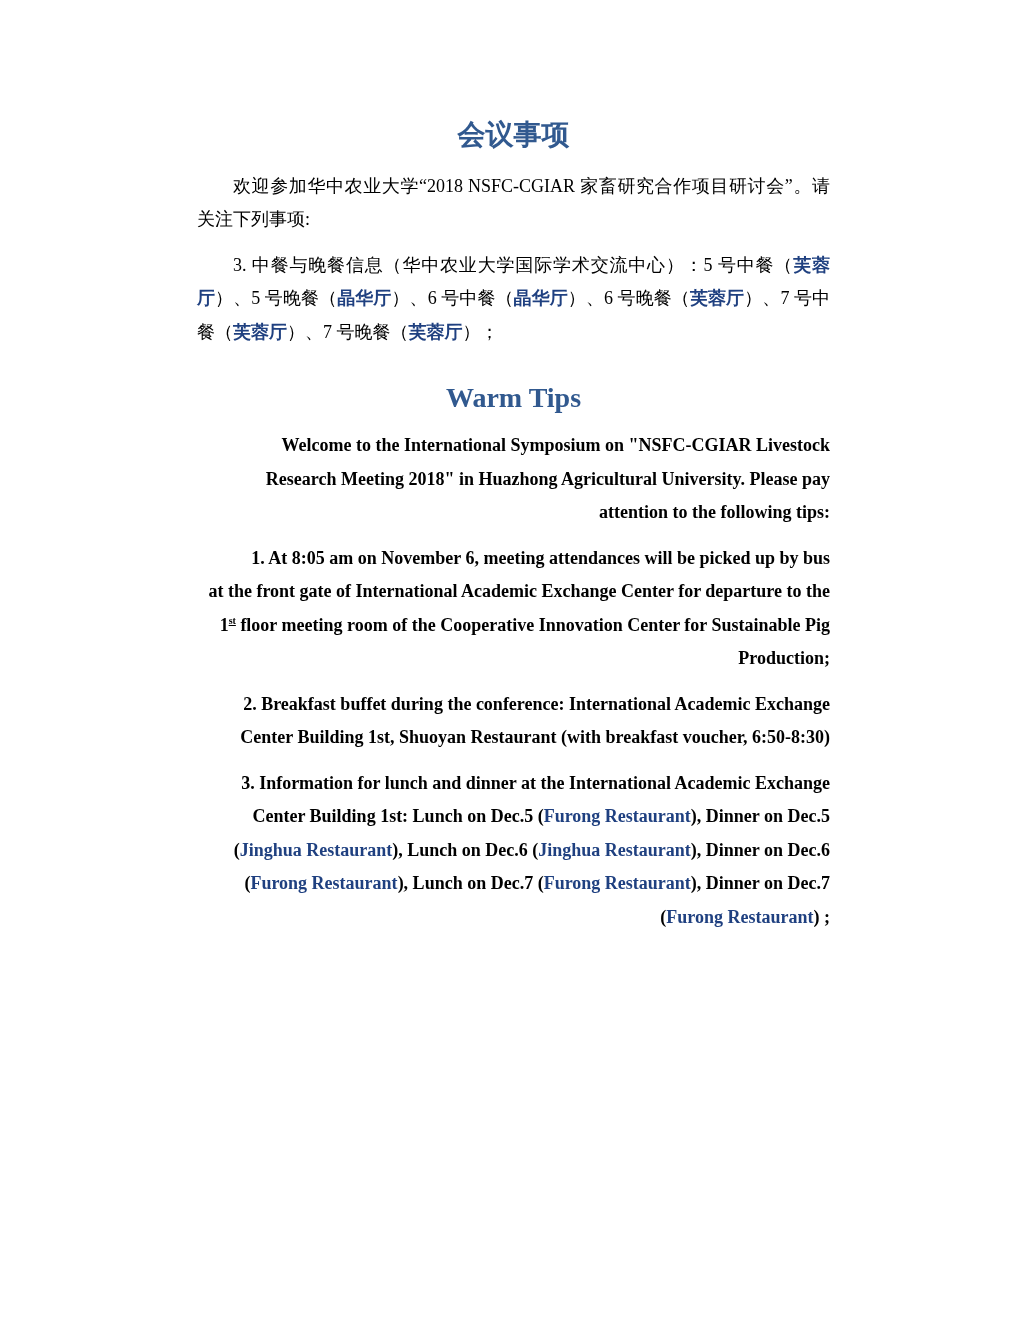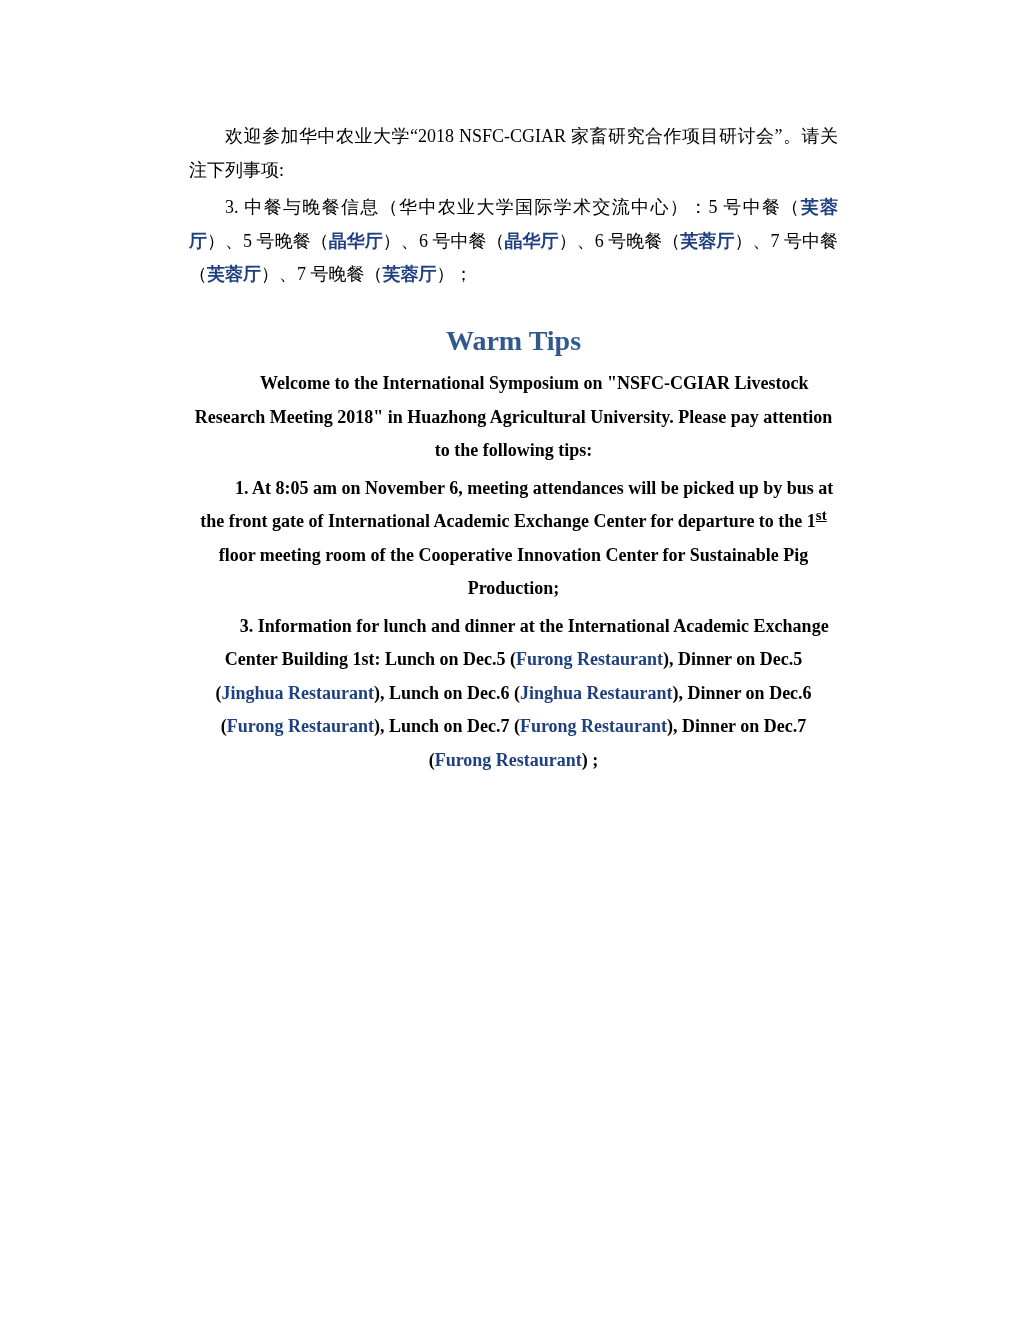--- a/index.html
+++ b/index.html
@@ -25,66 +25,68 @@
     margin: 0 0 16px 0;
     line-height: 1.35;
     text-indent: 0;
   }
   .doc-title.en-title {
     margin: 30px 0 8px 0;
   }
   p.para {
     font-size: 18px;
     line-height: 33.5px;
-    margin: 4px;
+    margin: 12px;
   }
   p.zh {
     text-align: justify;
     text-indent: 2em;
     font-weight: normal;
   }
   p.en {
-    text-align: center;
+    text-align: right;
     text-indent: 2.3em;
     font-weight: bold;
   }
   span.blue {
     color: var(--link_blue, #3366A3);
   }
   span.navy {
     color: var(--navy_blue, #1F4080);
     font-weight: bold;
   }
   span.sup {
     vertical-align: super;
-    font-size: 15px;
+    font-size: 10px;
     line-height: 0;
     text-decoration: underline;
   }
 </style>
 </head>
 <body>
 
 <div class="page">
 
   <section>
+    <h1 class="doc-title zh-title">会议事项</h1>
 
     <p class="para zh"><span>欢迎参加华中农业大学“2018 NSFC-CGIAR 家畜研究合作项目研讨会”。请关注下列事项:</span></p>
 
 
 
     <p class="para zh"><span>3. 中餐与晚餐信息（华中农业大学国际学术交流中心）：5 号中餐（</span><span class="navy">芙蓉厅</span><span>）、5 号晚餐（</span><span class="navy">晶华厅</span><span>）、6 号中餐（</span><span class="navy">晶华厅</span><span>）、6 号晚餐（</span><span class="navy">芙蓉厅</span><span>）、7 号中餐（</span><span class="navy">芙蓉厅</span><span>）、7 号晚餐（</span><span class="navy">芙蓉厅</span><span>）；</span></p>
 
   </section>
 
   <section>
     <h1 class="doc-title en-title">Warm Tips</h1>
 
     <p class="para en"><span>Welcome to the International Symposium on "NSFC-CGIAR Livestock Research Meeting 2018" in Huazhong Agricultural University. Please pay attention to the following tips:</span></p>
 
     <p class="para en"><span>1. At 8:05 am on November 6, meeting attendances will be picked up by bus at the front gate of International Academic Exchange Center for departure to the 1</span><span class="sup">st</span><span> floor meeting room of the Cooperative Innovation Center for Sustainable Pig Production;</span></p>
 
+    <p class="para en"><span>2. Breakfast buffet during the conference: International Academic Exchange Center Building 1st, Shuoyan Restaurant (with breakfast voucher, 6:50-8:30)</span></p>
 
     <p class="para en"><span>3. Information for lunch and dinner at the International Academic Exchange Center Building 1st: Lunch on Dec.5 (</span><span class="navy">Furong Restaurant</span><span>), Dinner on Dec.5 (</span><span class="navy">Jinghua Restaurant</span><span>), Lunch on Dec.6 (</span><span class="navy">Jinghua Restaurant</span><span>), Dinner on Dec.6 (</span><span class="navy">Furong Restaurant</span><span>), Lunch on Dec.7 (</span><span class="navy">Furong Restaurant</span><span>), Dinner on Dec.7 (</span><span class="navy">Furong Restaurant</span><span>) ;</span></p>
 
   </section>
 
 </div>
 
 </body></html>

